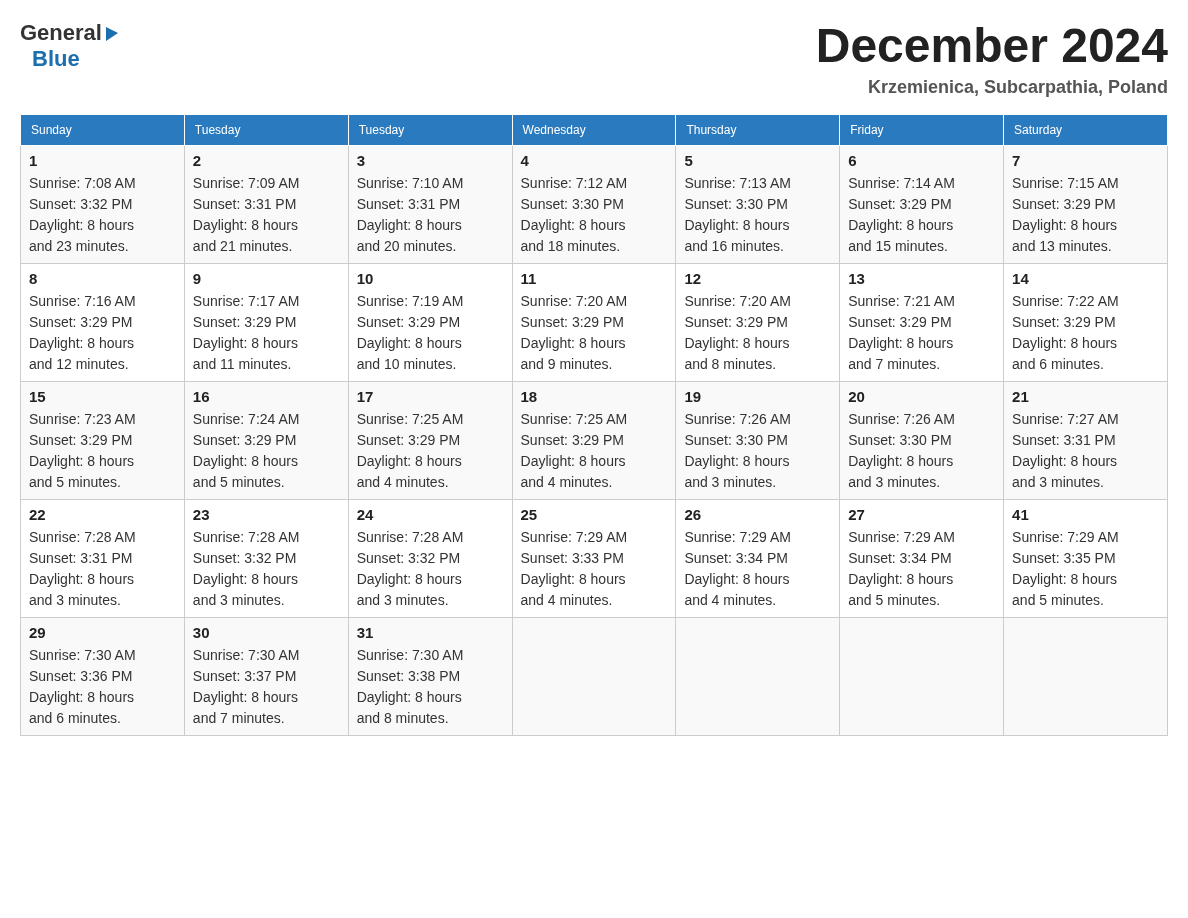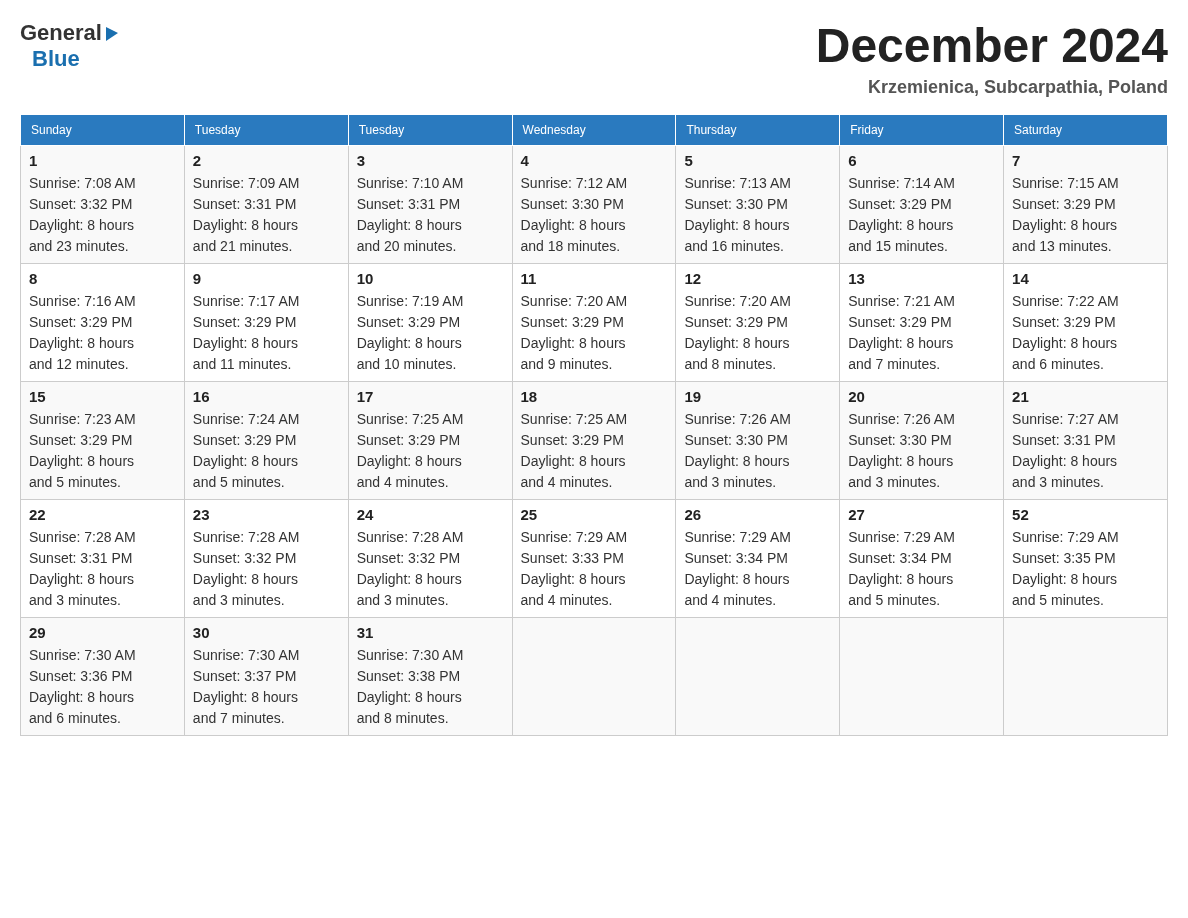--- a/index.html
+++ b/index.html
@@ -380,21 +380,21 @@
         <td>
         <div class="day-number">27</div>
         <div class="day-info">
           Sunrise: 7:29 AM<br>
           Sunset: 3:34 PM<br>
           Daylight: 8 hours<br>
           and 5 minutes.
         </div>
       </td>
         <td>
-        <div class="day-number">52</div>
+        <div class="day-number">41</div>
         <div class="day-info">
           Sunrise: 7:29 AM<br>
           Sunset: 3:35 PM<br>
           Daylight: 8 hours<br>
           and 5 minutes.
         </div>
       </td>
       </tr>
       <tr>
         <td>

